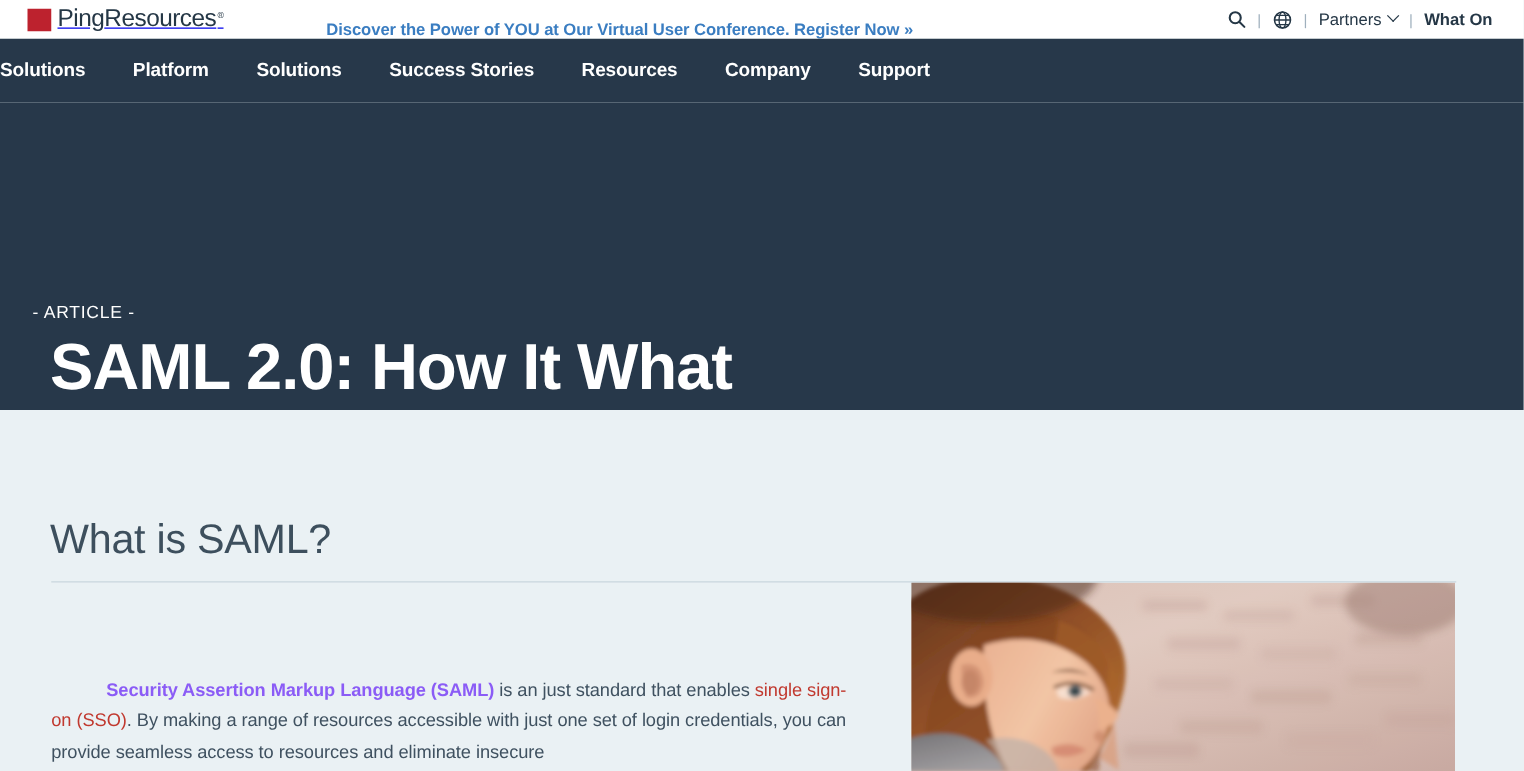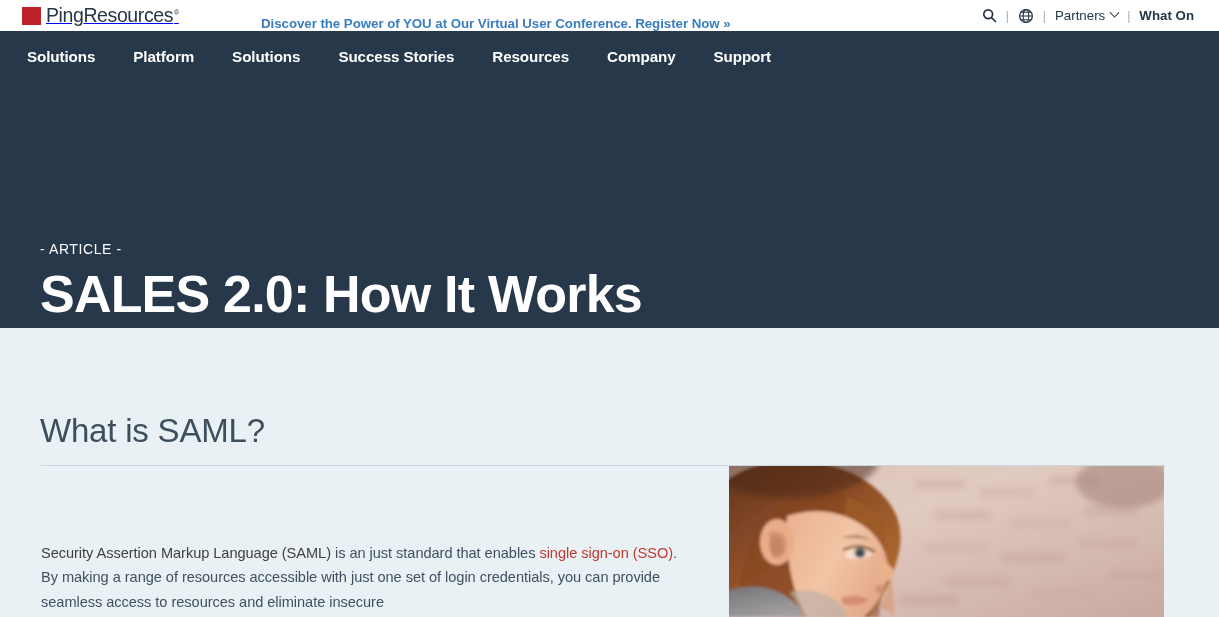--- a/index.html
+++ b/index.html
@@ -110,21 +110,20 @@
   .mainnav {
     height: 51px;
     background: #27384a;
     display: flex;
     align-items: center;
     position: relative;
   }
   .nav-items {
     display: flex;
     align-items: flex-start;
-    margin-left: 27px;
   }
   .nav-link {
     color: #ffffff;
     font-size: 15.2px;
     font-weight: 700;
     text-decoration: none;
     margin-right: 38px;
     white-space: nowrap;
     letter-spacing: -0.1px;
   }
@@ -166,21 +165,21 @@
   
   .hero {
     background: #27384a;
     height: 246px;
     padding-left: 42px;
     position: relative;
   }
   .hero-eyebrow {
     position: absolute;
     top: 159px;
-    left: 40px;
+    left: 26px;
     color: #ffffff;
     font-size: 14px;
     letter-spacing: 0.6px;
     font-weight: 400;
   }
   .hero-title {
     position: absolute;
     top: 184px;
     left: 40px;
     color: #ffffff;
@@ -221,21 +220,21 @@
     left: 41px;
     top: 213px;
     width: 648px;
   }
   .body-text {
     font-size: 14.6px;
     line-height: 24.3px;
     color: #3f5160;
     letter-spacing: -0.05px;
   }
-  .body-text b { font-weight: 400; color: #404040; }
+  .body-text b { font-weight: 700; color: #8b5cf6; margin-left: 44px; }
   .body-text a.lnk {
     color: #c1392f;
     text-decoration: none;
   }
 
   .hero-photo {
     position: absolute;
     left: 729px;
     top: 138px;
     width: 435px;
@@ -297,21 +296,21 @@
     <a class="nav-link" href="#">Solutions</a>
     <a class="nav-link" href="#">Success Stories</a>
     <a class="nav-link" href="#">Resources</a>
     <a class="nav-link" href="#">Company</a>
     <a class="nav-link" href="#">Support</a>
   </div>
 </nav>
 
 <header class="hero">
   <div class="hero-eyebrow">- ARTICLE -</div>
-  <h1 class="hero-title">SALES 2.0: How It Works</h1>
+  <h1 class="hero-title">SAML 2.0: How It What</h1>
 </header>
 
 <main class="content">
 
   <h2 class="section-head">What is SAML?</h2>
 
   <div class="divider"></div>
 
   <div class="body-col">
     <p class="body-text"><b>Security Assertion Markup Language (SAML)</b><span> is an just standard that enables </span><a class="lnk" href="#">single sign-on (SSO)</a><span>. By making a range of resources accessible with just one set of login credentials, you can provide seamless access to resources and eliminate insecure</span></p>

